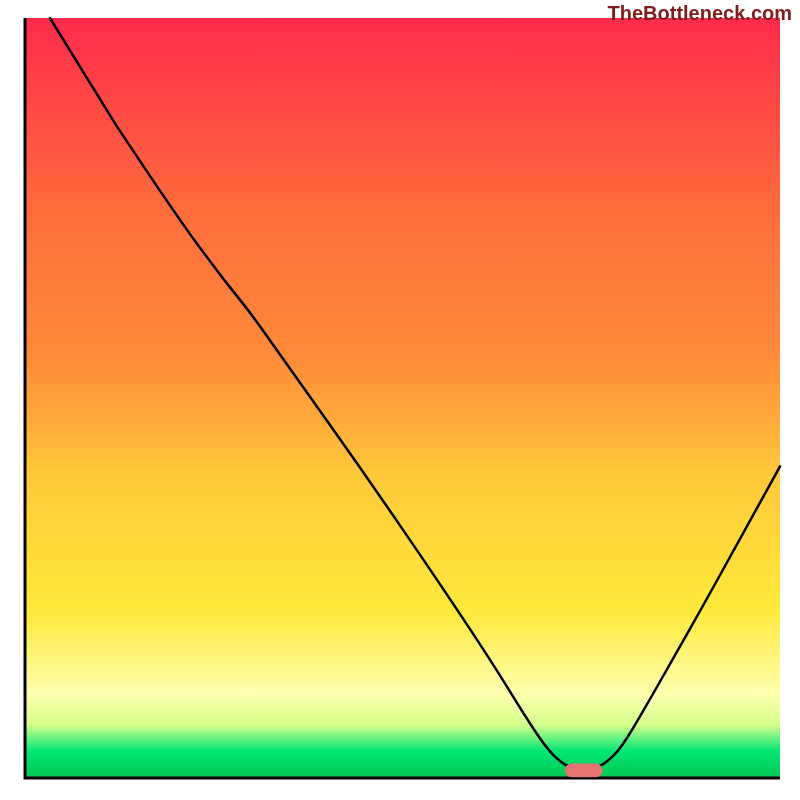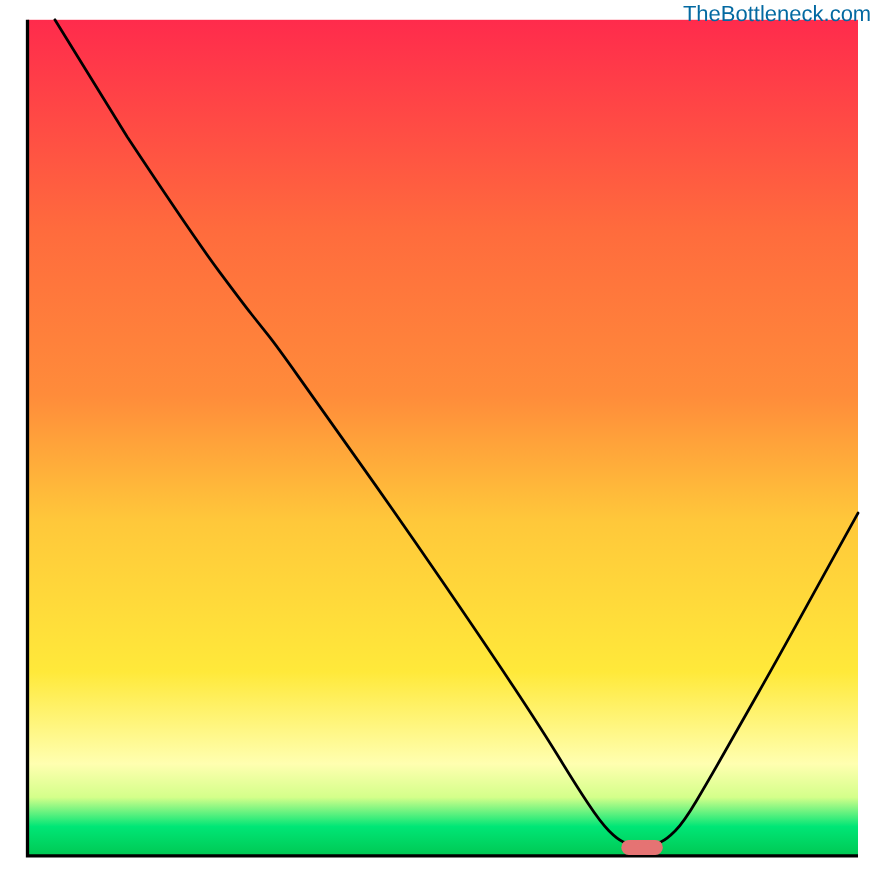--- a/index.html
+++ b/index.html
@@ -12,23 +12,23 @@
     }
     .chart-container {
       width: 800px;
       height: 800px;
       position: relative;
     }
     .watermark {
       position: absolute;
       top: 2px;
       right: 8px;
-      color: #0369a1;
+      color: #7f1d1d;
       font-size: 20px;
-      font-weight: normal;
+      font-weight: bold;
       z-index: 10;
     }
     svg {
       display: block;
     }
   </style>
 </head>
 <body>
 
 <div class="chart-container">

